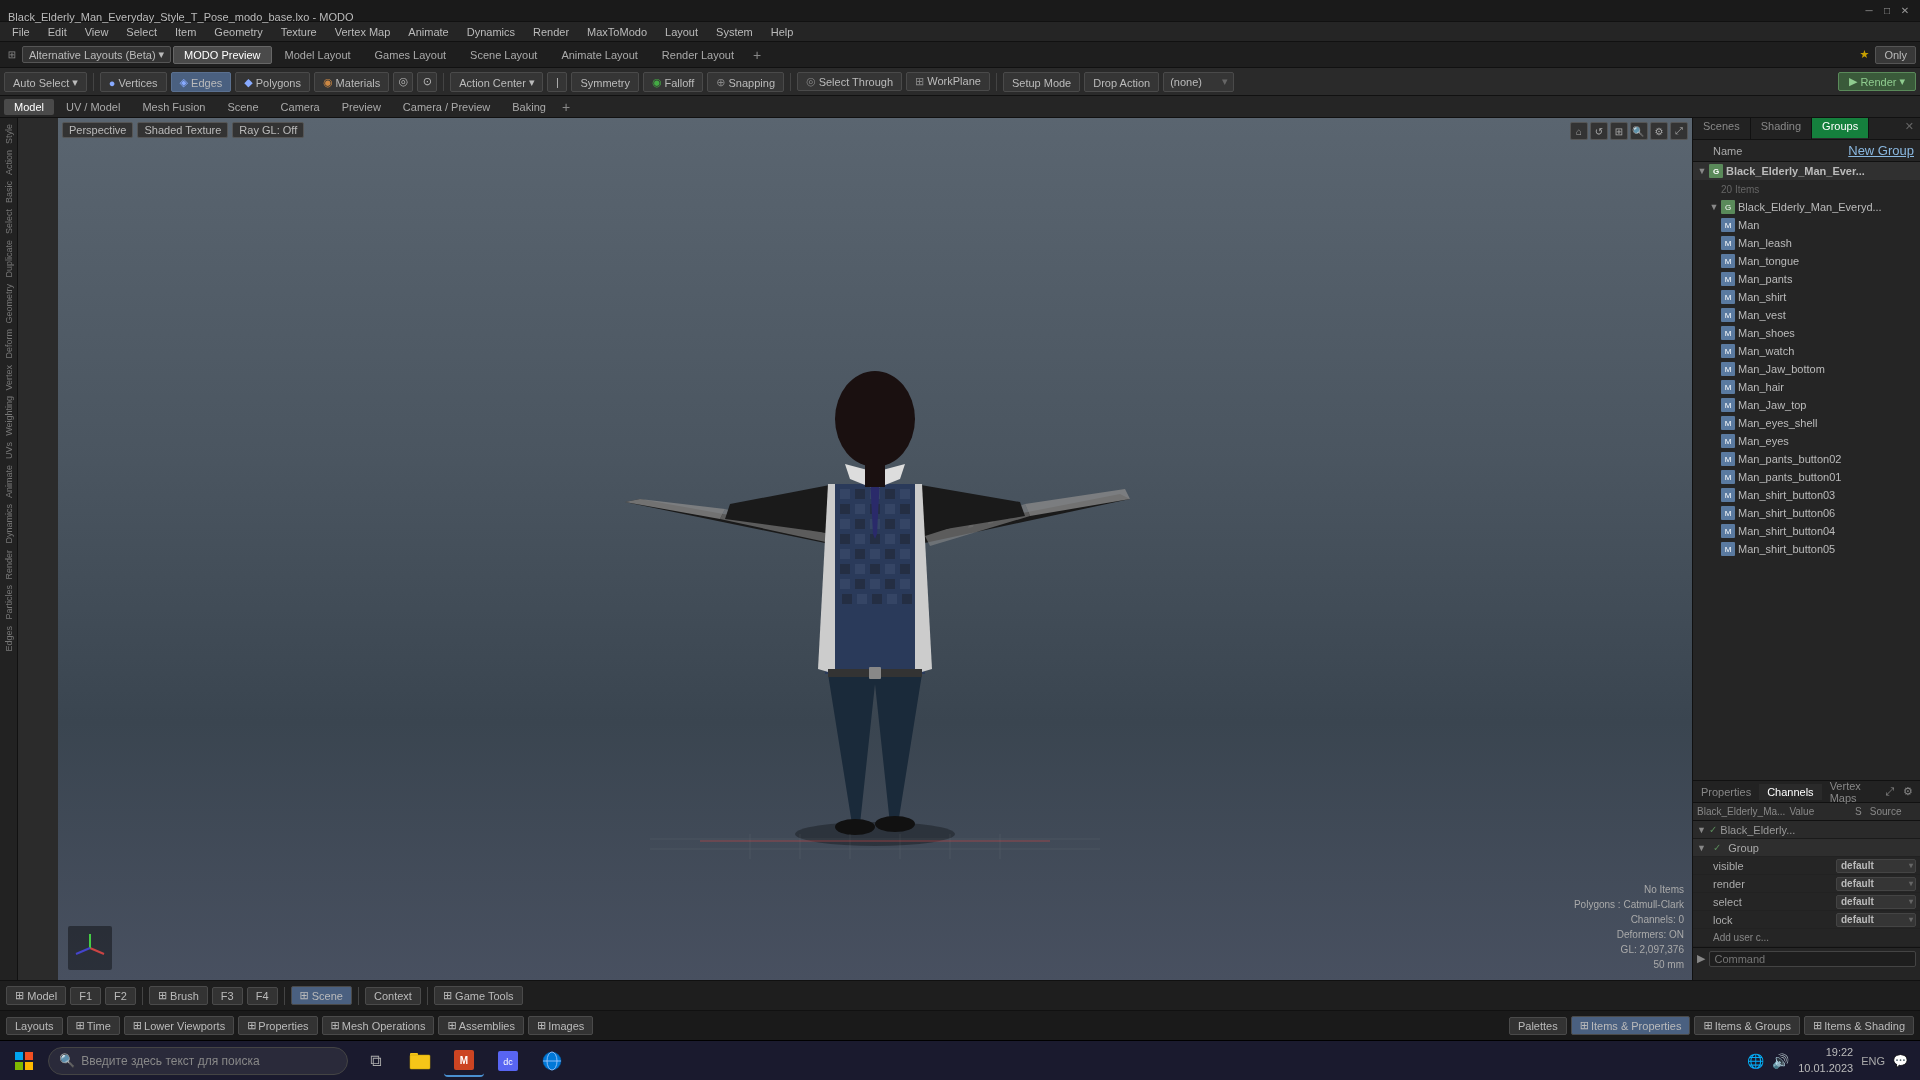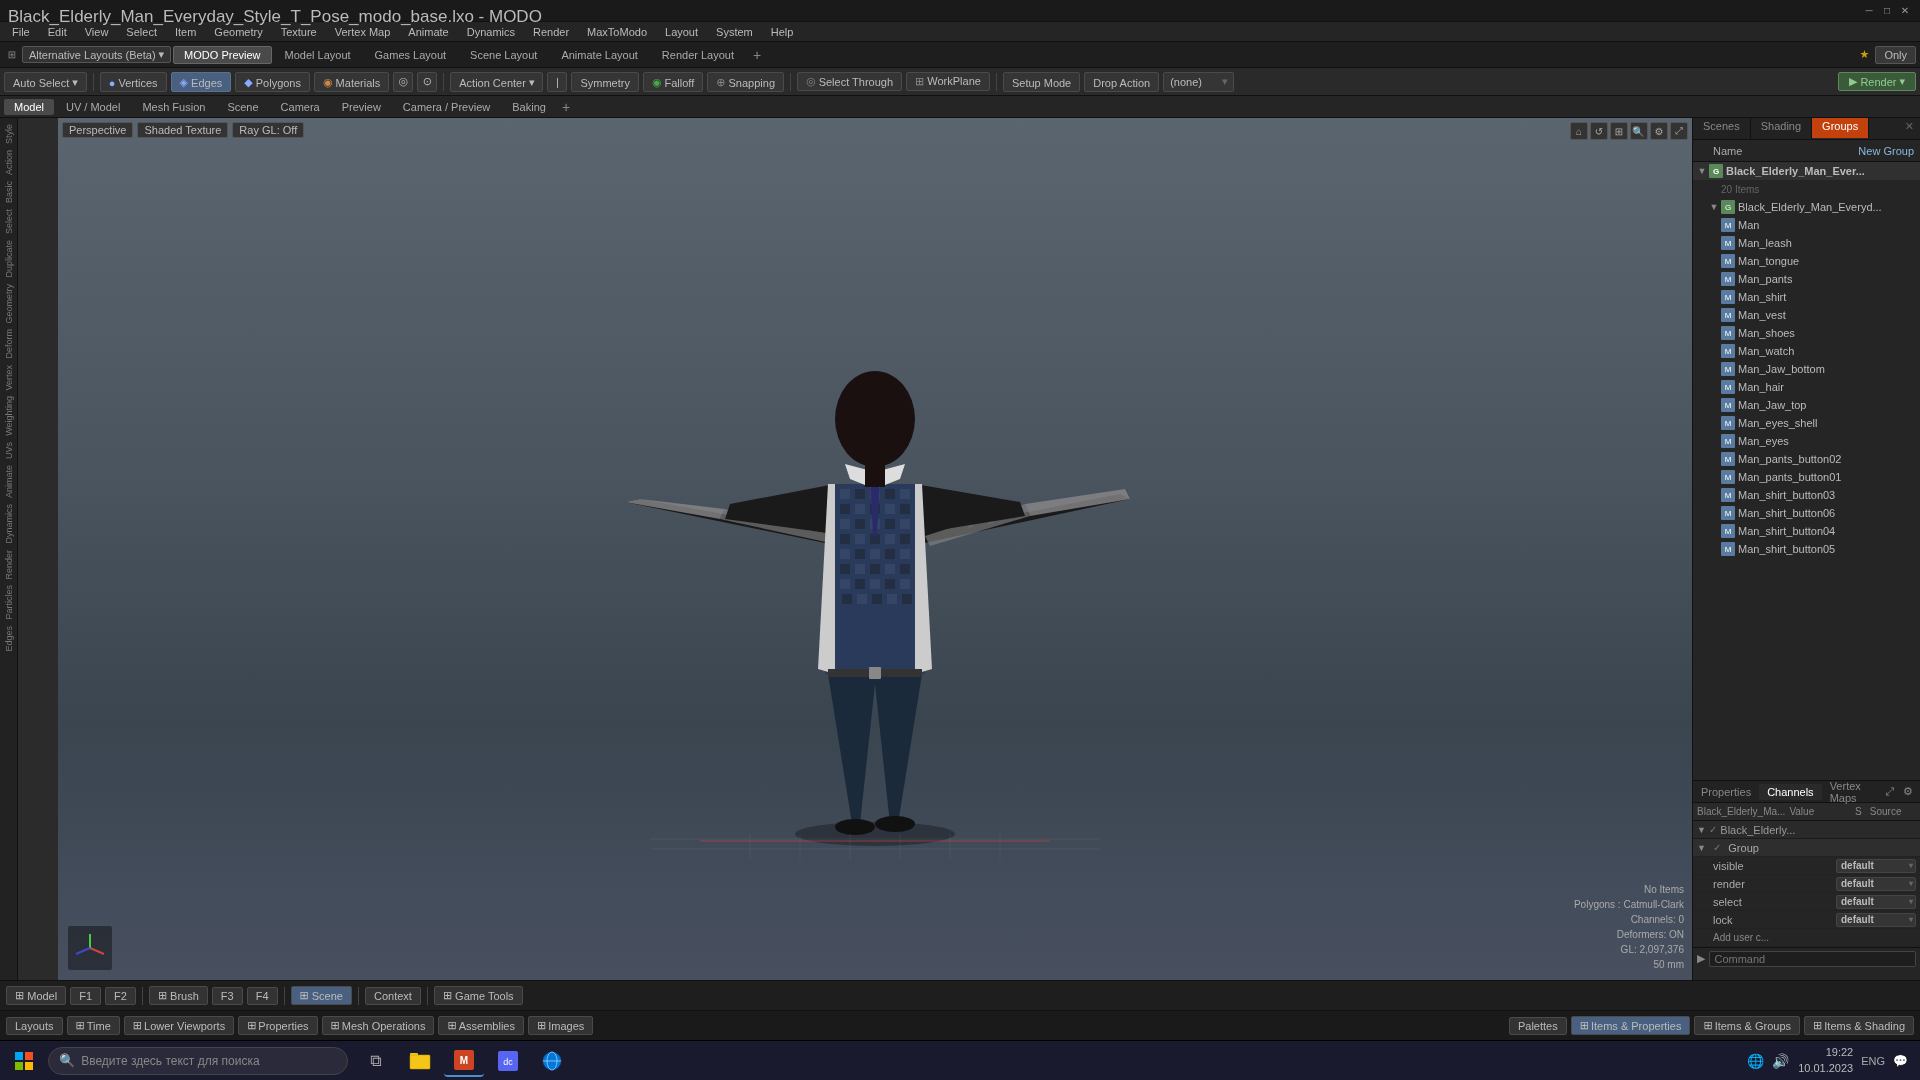--- a/index.html
+++ b/index.html
@@ -17,21 +17,21 @@
     
     #title-bar {
       height: 22px;
       background: #1a1a1a;
       display: flex;
       align-items: center;
       justify-content: space-between;
       padding: 0 8px;
       border-bottom: 1px solid #111;
     }
-    #title-bar .title { font-size: 17px; color: #bbb; margin-top: 12px; }
+    #title-bar .title { font-size: 11px; color: #bbb; margin-top: 12px; }
     #title-bar .win-controls { display: flex; gap: 4px; }
     #title-bar .win-btn {
       width: 14px; height: 14px;
       display: flex; align-items: center; justify-content: center;
       font-size: 10px; cursor: pointer; color: #999;
     }
 
     
     #menu-bar {
       height: 20px;
@@ -309,35 +309,35 @@
       display: flex;
       border-bottom: 1px solid #111;
     }
     .right-tab {
       padding: 2px 10px;
       font-size: 11px;
       color: #888;
       cursor: pointer;
       border-right: 1px solid #111;
     }
-    .right-tab.active { background: #c2410c; color: #fff; border-bottom: 1px solid #2a2a2a; }
+    .right-tab.active { background: #15803d; color: #fff; border-bottom: 1px solid #2a2a2a; }
     .right-panel-close { margin-left: auto; padding: 2px 6px; color: #666; cursor: pointer; }
 
     
     #groups-header {
       height: 22px;
       background: #252525;
       display: flex;
       align-items: center;
       justify-content: space-between;
       padding: 0 6px;
       border-bottom: 1px solid #111;
     }
     .groups-new-btn {
-      font-size: 11px; color: #8ab8e0; cursor: pointer;
+      font-size: 13px; color: #8ab8e0; cursor: pointer; text-decoration: underline;
     }
 
     
     #scene-tree {
       flex: 1;
       overflow-y: auto;
       background: #252525;
     }
     .tree-item {
       display: flex;

